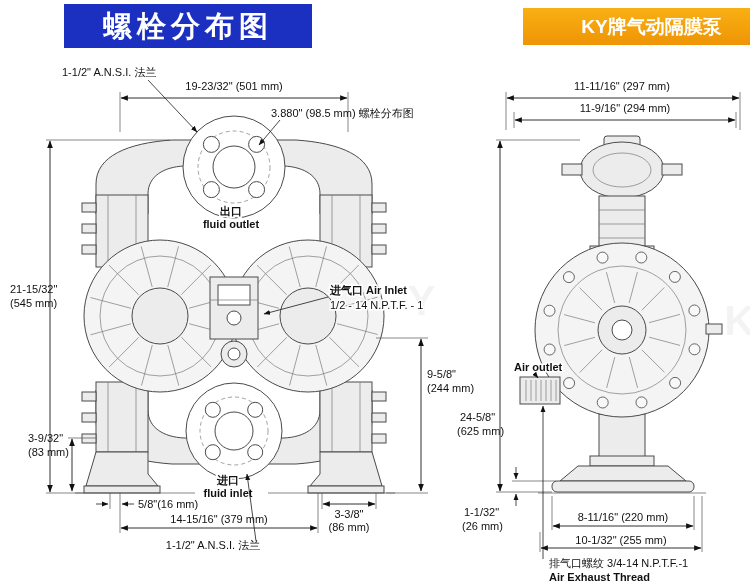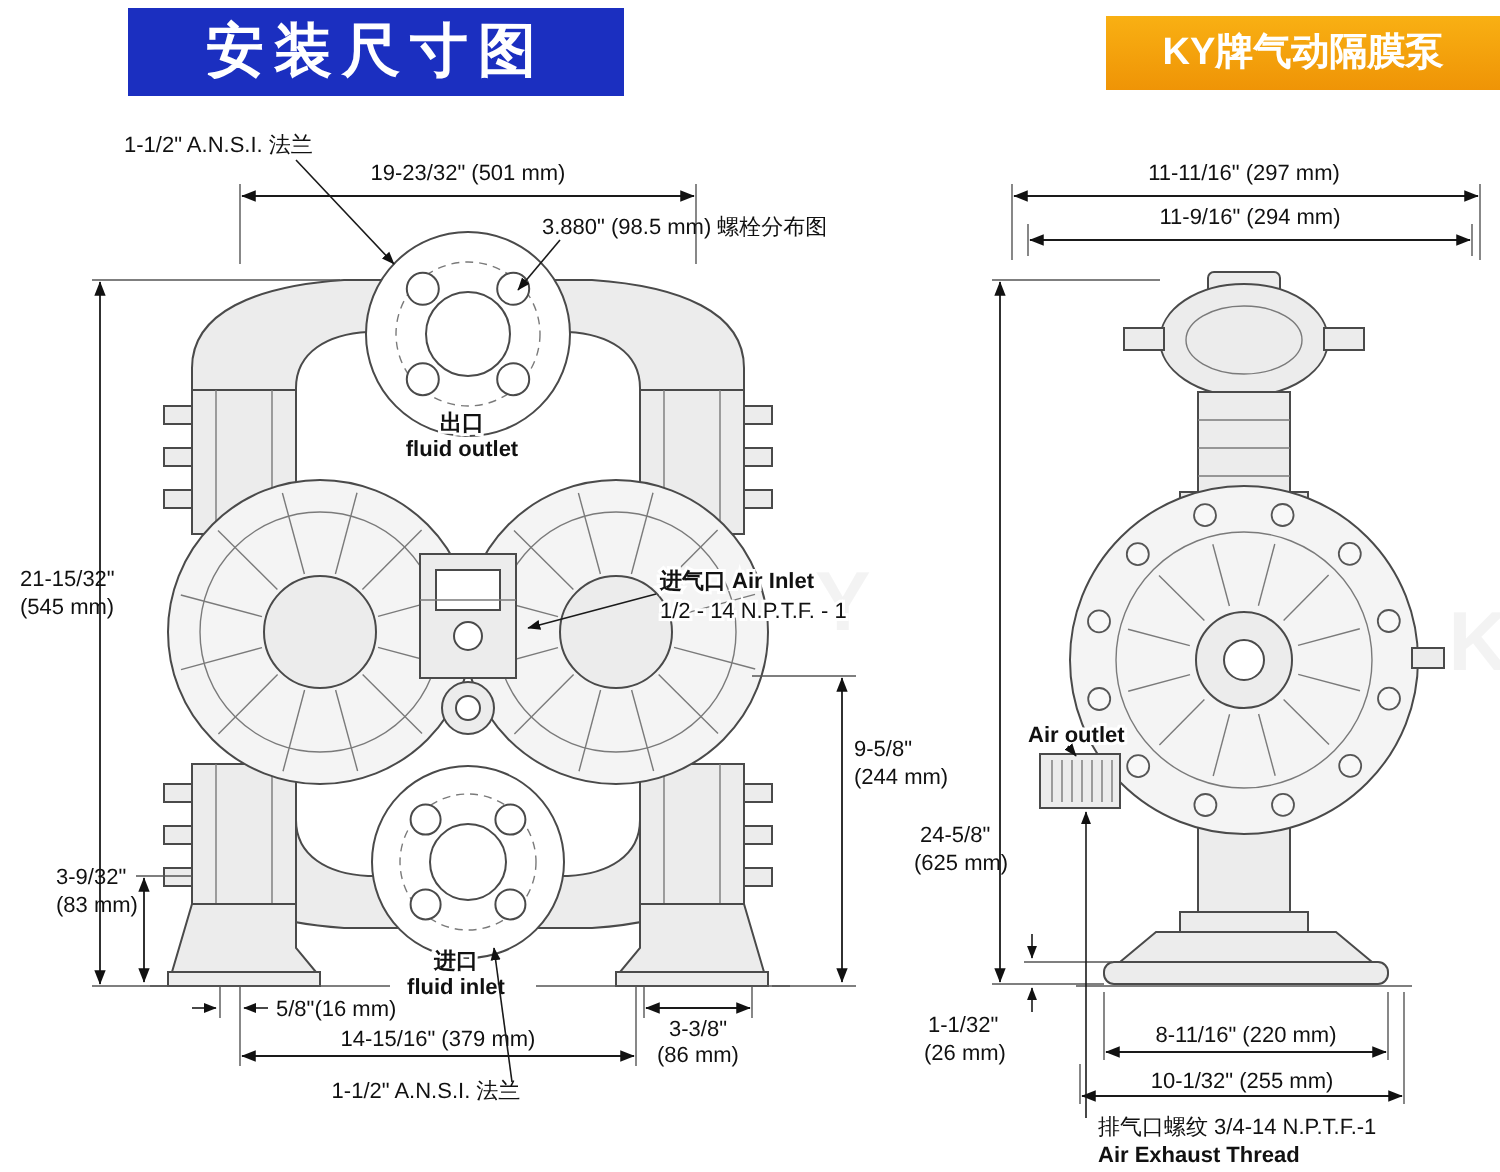--- a/index.html
+++ b/index.html
@@ -3,21 +3,21 @@
 <meta charset="utf-8">
 <style>
   html,body { margin:0; padding:0; background:#ffffff; }
   .page { position:relative; width:750px; height:586px; background:#fff; overflow:hidden;
           font-family:"Liberation Sans","DejaVu Sans",sans-serif; }
   .title-badge { position:absolute; left:64px; top:4px; width:248px; height:44px;
                  background:#1b2fc0; color:#fff; font-size:29px; font-weight:bold;
                  line-height:44px; text-align:center; letter-spacing:5px; }
   .brand-badge { position:absolute; right:0; top:8px; width:197px; height:37px;
                  background:linear-gradient(#f9b013,#ef9406); color:#fff; font-size:19px;
-                 font-weight:bold; line-height:37px; text-align:center; }
+                 font-weight:bold; line-height:37px; text-align:center;padding-left:30px; }
   svg.drawing { position:absolute; left:0; top:0; }
 
   .part    { fill:#ececec; stroke:#4a4a4a; stroke-width:1; }
   .outline { fill:#f4f4f4; stroke:#4a4a4a; stroke-width:1; }
   .white   { fill:#ffffff; stroke:#4a4a4a; stroke-width:1; }
   .thin    { fill:none;   stroke:#7a7a7a; stroke-width:0.7; }
   .ext     { fill:none;   stroke:#555;    stroke-width:0.7; }
   .dim     { fill:none;   stroke:#1a1a1a; stroke-width:0.9; }
   .lead    { fill:none;   stroke:#1a1a1a; stroke-width:0.8; }
   #fv-spokes-left line, #fv-spokes-right line, #sv-spokes line { stroke:#7a7a7a; stroke-width:0.7; }
@@ -29,21 +29,21 @@
   .mid { text-anchor:middle; }
   .halo { stroke:#ffffff; stroke-width:3px; paint-order:stroke; }
   .wm  { font-size:42px; letter-spacing:26px; fill:#000; opacity:0.045; font-weight:bold; }
 </style>
 </head>
 <body>
 
 <div class="page">
 
   <div class="header">
-    <div class="title-badge" style="background: rgb(27, 47, 192);">安装尺寸图</div>
+    <div class="title-badge" style="background: rgb(27, 47, 192);">螺栓分布图</div>
     <div class="brand-badge" style="background: linear-gradient(rgb(249, 176, 19), rgb(239, 148, 6));">KY牌气动隔膜泵</div>
   </div>
 
   <svg class="drawing" width="750" height="586" viewBox="0 0 750 586" xmlns="http://www.w3.org/2000/svg">
     <defs>
       <marker id="arw" viewBox="0 0 10 10" refX="8.5" refY="5" markerWidth="9" markerHeight="9" orient="auto-start-reverse">
         <path d="M0,1.5 L9,5 L0,8.5 Z" fill="#111"></path>
       </marker>
     </defs>
 

